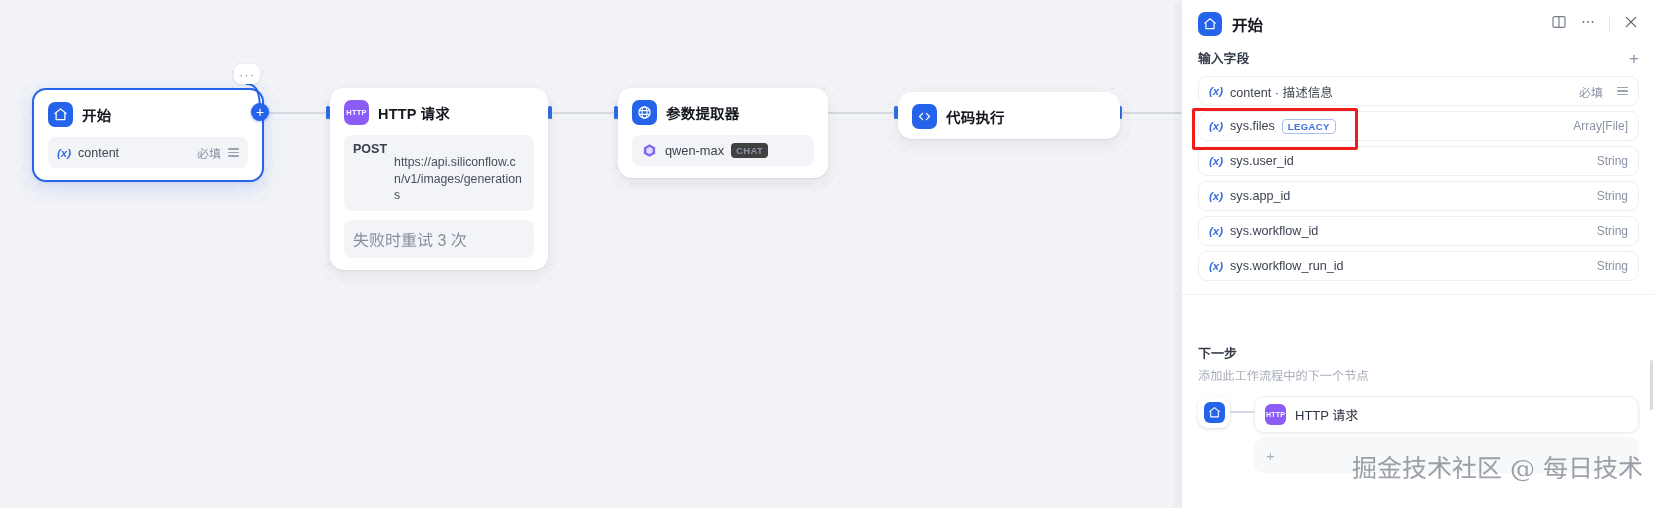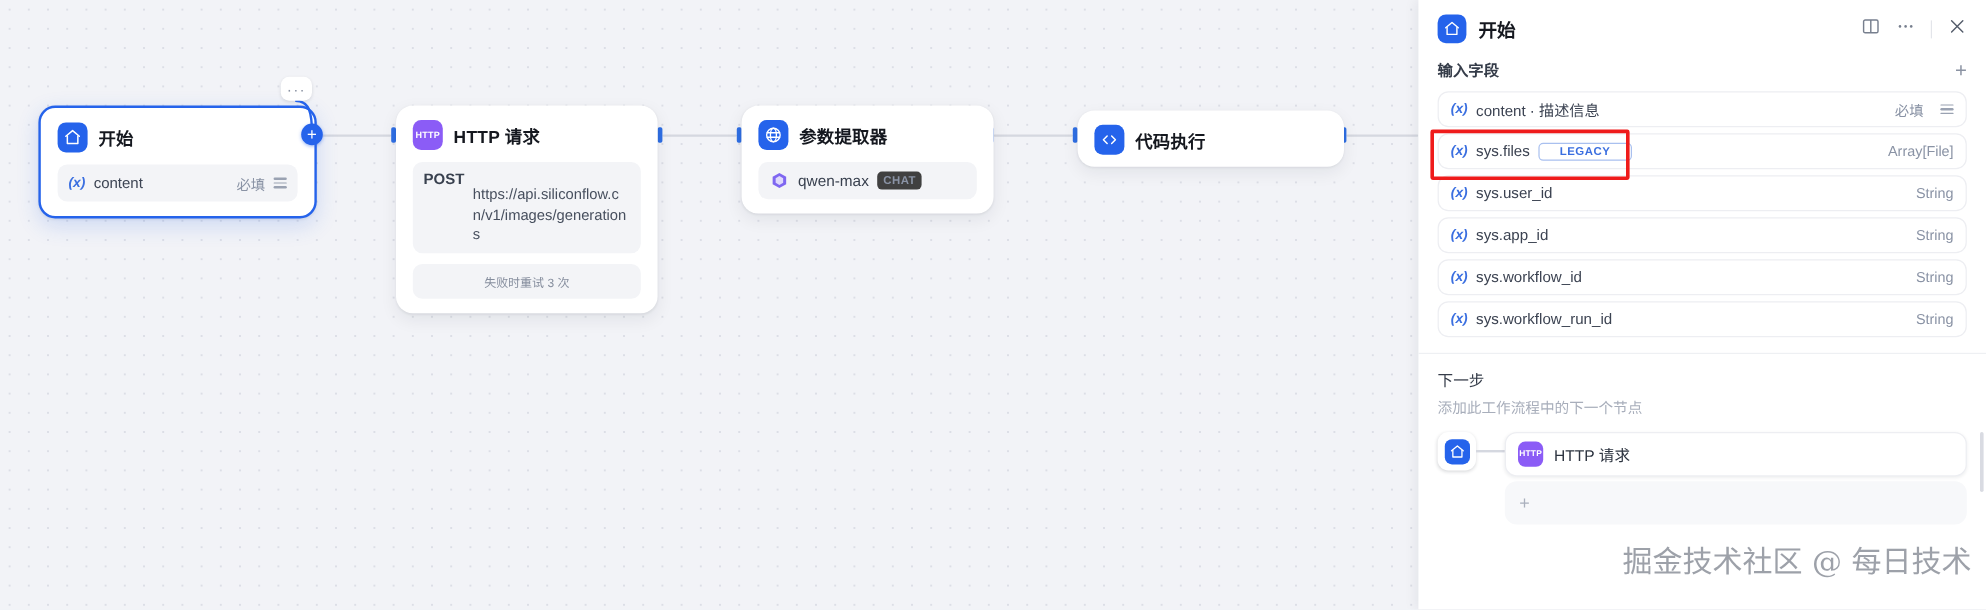--- a/index.html
+++ b/index.html
@@ -61,21 +61,21 @@
   .req { color: #8a93a5; font-size: 12px; white-space: nowrap; }
   .burger { display: inline-flex; flex-direction: column; gap: 2px; flex: 0 0 auto; }
   .burger i { display: block; width: 11px; height: 1.5px; background: #9aa2b2; border-radius: 1px; }
 
   .method {
     font-size: 12.5px; font-weight: 700; color: #39414f; flex: 0 0 auto;
   }
   .url { font-size: 12.3px; color: #4a5costs; margin-top: 12px; }
   .url { color: #474f5e; line-height: 1.35; word-break: break-all; }
   .retry { margin: 9px 4px 0 4px; background:#f3f4f7; border-radius:8px; padding:7px 9px;
-           font-size:10px; color:#868e9e;text-align:center; }
+           font-size:16px; color:#868e9e; }
 
   .model-row { display: flex; align-items: center; gap: 7px; }
   .model-name { font-size: 12.8px; color: #39414f; }
   .chat-badge {
     font-size: 9.5px; color: #8a93a5; background: #404040;
     border-radius: 4px; padding: 2px 5px; letter-spacing: .4px; font-weight: 600; text-align: right;
   }
 
   
   .port {
@@ -124,33 +124,33 @@
     height: 30px;
     margin-top: 5px;
     display: flex; align-items: center; gap: 7px;
     padding: 0 10px;
     background: #fff;
   }
   .var-name { font-size: 12.6px; color: #3b4251; white-space: nowrap; }
   .var-type { margin-left: auto; font-size: 12px; color: #8a93a5; white-space: nowrap; }
   .legacy {
     font-size: 9.5px; color: #3b6fe0; border: 1px solid #a9c0ef;
-    border-radius: 4px; padding: 1px 17px; letter-spacing: .4px; font-weight: 600;
+    border-radius: 4px; padding: 1px 5px; letter-spacing: .4px; font-weight: 600;
   }
   .redbox {
     position: absolute; left: 1192px; top: 108px;
     width: 166px; height: 42px;
     border: 3px solid #ef1b1b; border-radius: 2px;
     pointer-events: none;
   }
 
   .divider { height: 1px; background: #eef0f3; margin: 13px 0 0 0; }
 
   .next-sec { padding: 12px 16px 0 16px; }
-  .next-title { font-size: 13px; font-weight: 400; color: #353c49; }
+  .next-title { font-size: 13px; font-weight: 700; color: #353c49; margin-top: 36px; }
   .next-sub { font-size: 12.2px; color: #a8aebb; margin-top: 4px; }
   .next-row { display: flex; align-items: flex-start; gap: 0; margin-top: 12px; position: relative; }
   .next-src {
     width: 32px; height: 32px; border-radius: 9px; background: #fff;
     box-shadow: 0 1px 3px rgba(16,24,40,.16);
     display: flex; align-items: center; justify-content: center; flex: 0 0 auto;
   }
   .next-link { width: 24px; height: 32px; display:flex; align-items:center; }
   .next-link i { display:block; width: 100%; height: 1.5px; background: #d5d8e0; }
   .next-card {

